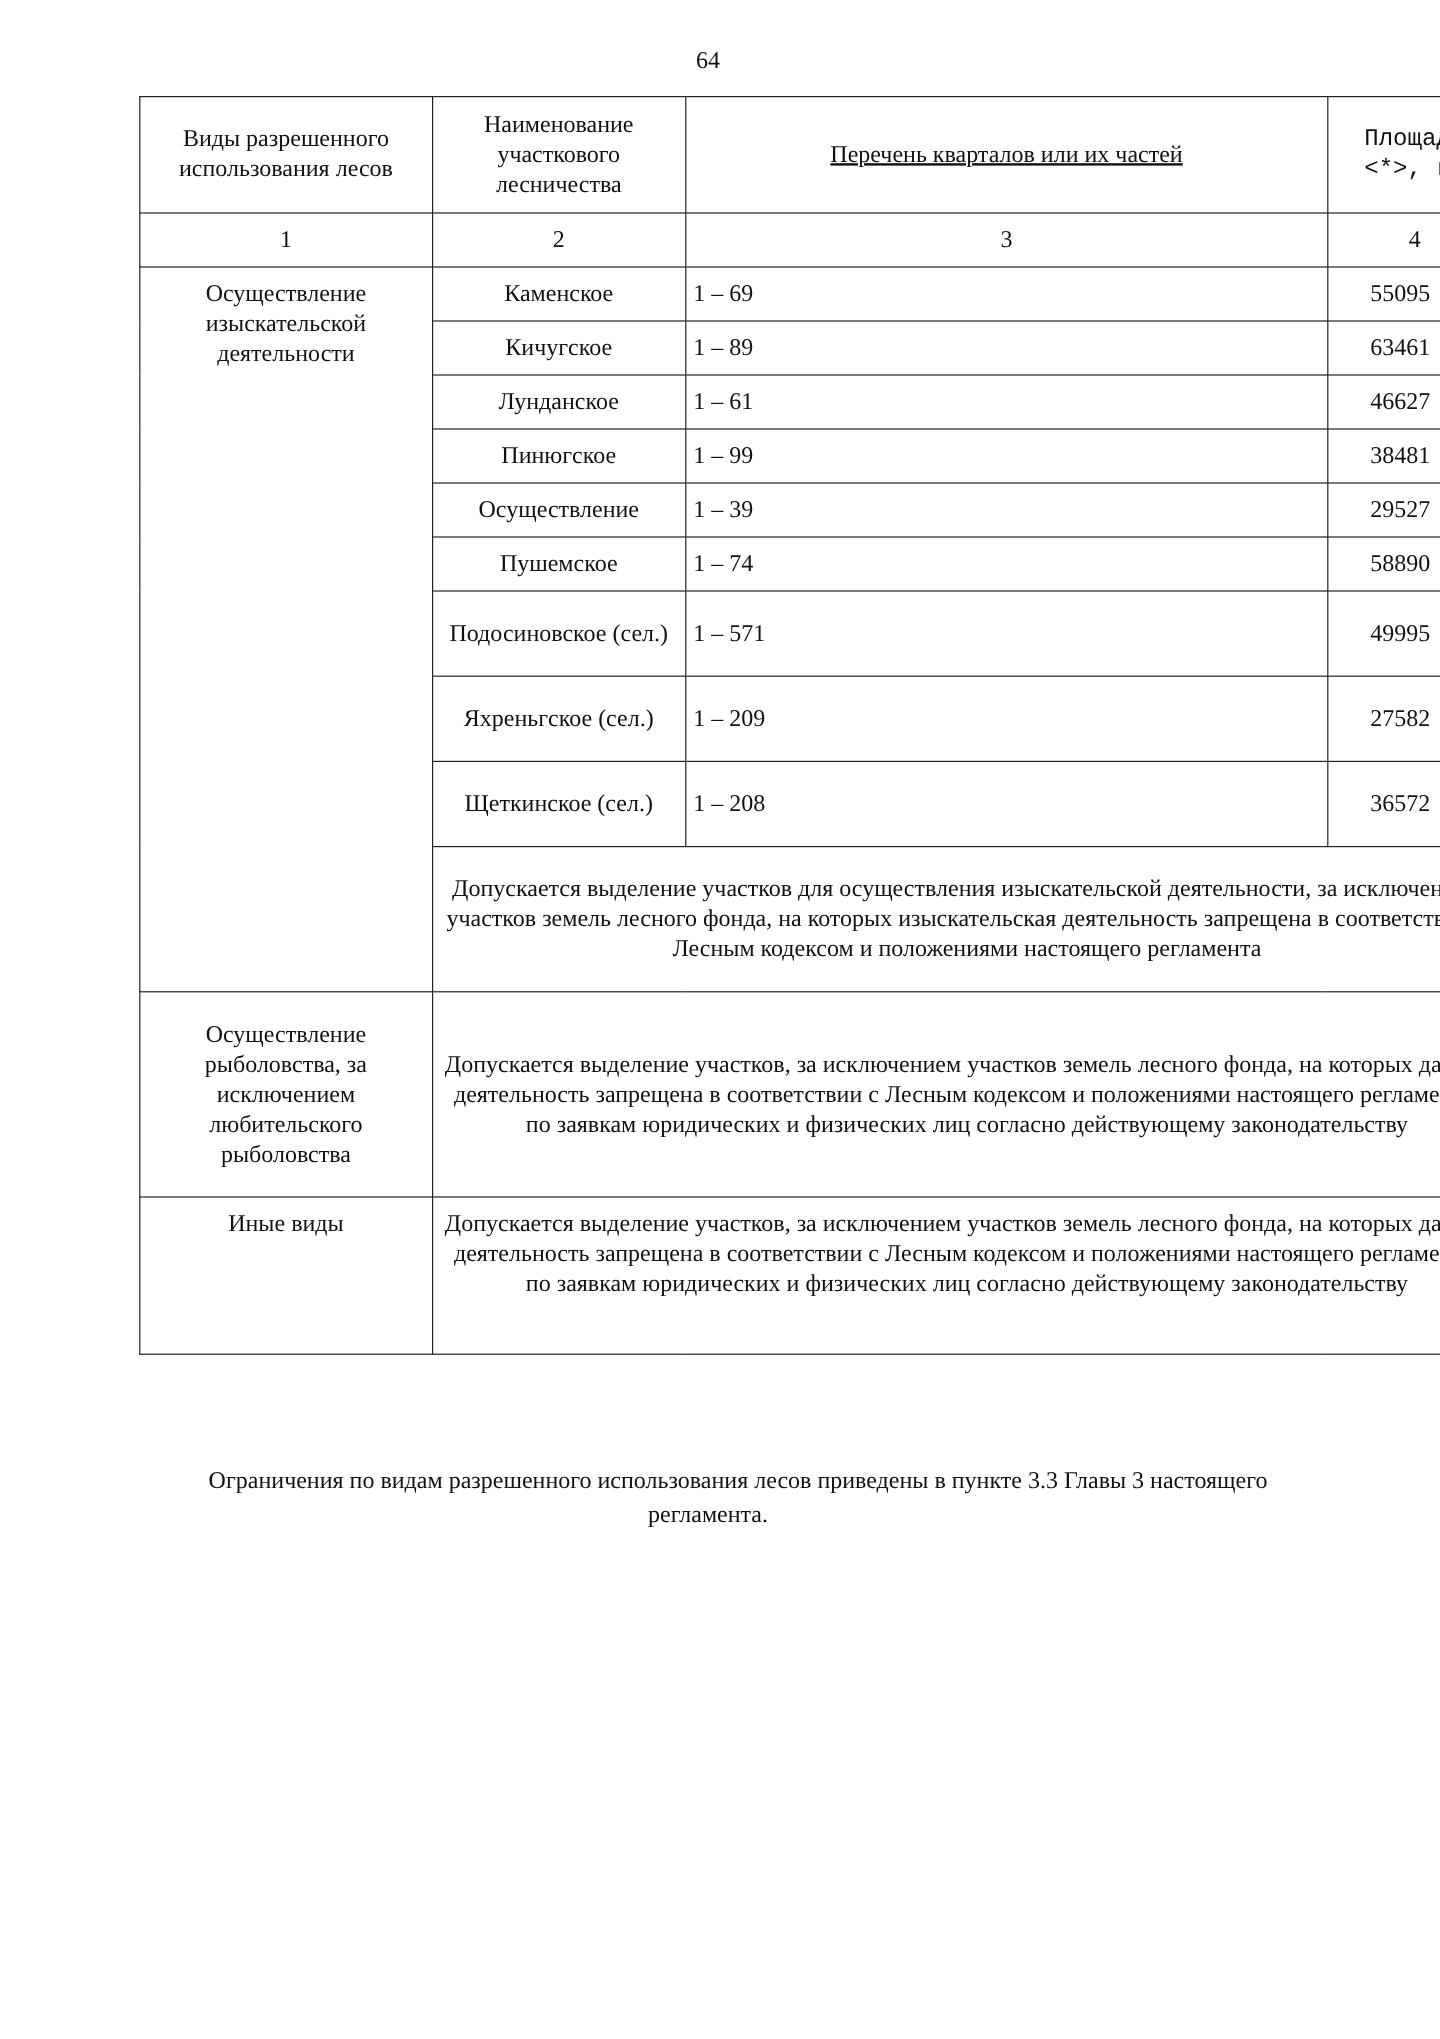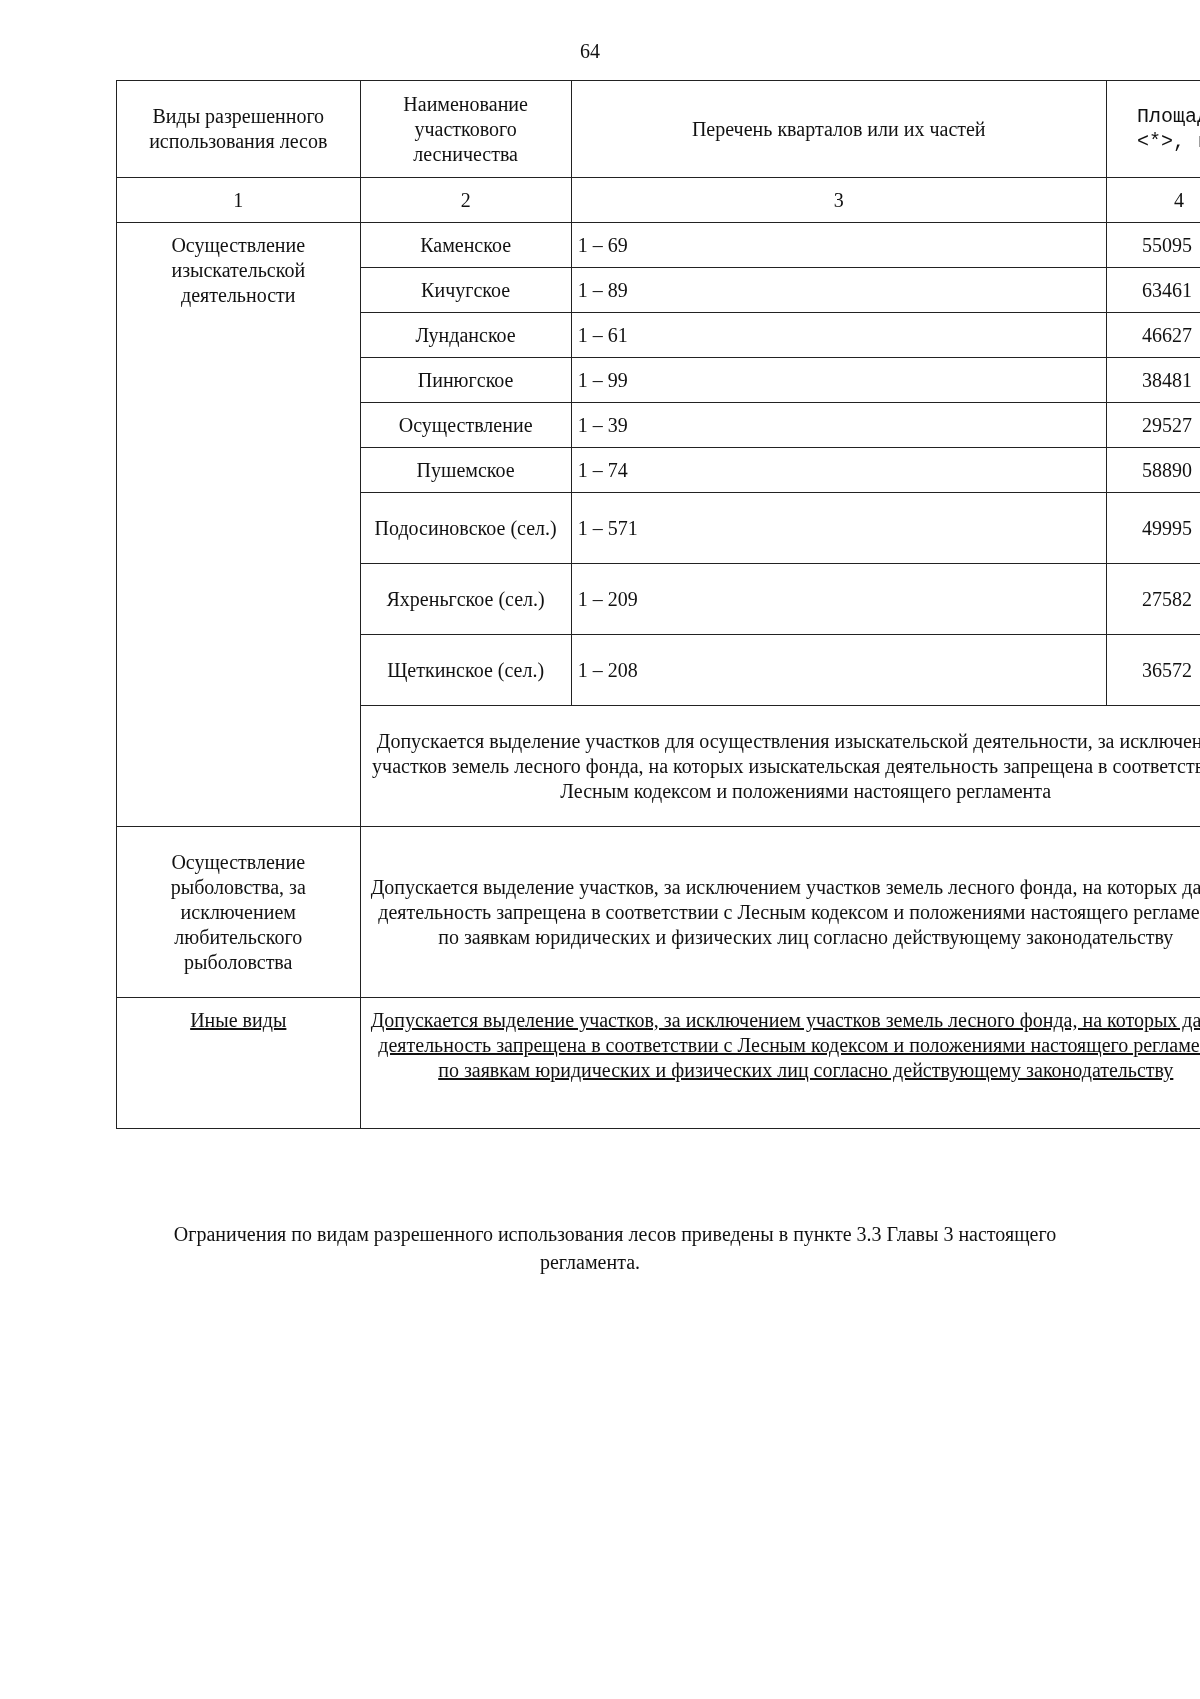--- a/index.html
+++ b/index.html
@@ -2,33 +2,33 @@
 <html><head>
 <meta charset="utf-8">
 <style>
   html, body { margin: 0; padding: 0; background: #ffffff; }
   body { width: 1200px; height: 1699px; position: relative; font-family: "Liberation Serif", "DejaVu Serif", serif; color: #111; }
   .page-number { position: absolute; top: 40px; left: 0; width: 1180px; text-align: center; font-size: 20px; font-family: Liberation Serif, serif; }
   table.reg { position: absolute; left: 116px; top: 80px; width: 1136px; border-collapse: collapse; font-size: 20px; line-height: 25px; }
   table.reg td { border: 1.5px solid #222; padding: 0 6px; vertical-align: middle; }
   .c1 { width: 190px; }
   .c2 { width: 163px; }
-  .c3 { width: 433px; }
+  .c3 { width: 433px; text-decoration: underline; }
   .c4 { width: 108px; font-family: Liberation Mono, monospace; }
   .center { text-align: center; }
   .right { text-align: center; padding-right: 30px !important; }
   .left { text-align: left; padding-left: 6px; }
   .top { vertical-align: top !important; padding-top: 10px !important; }
   tr.hdr td { height: 96px; }
   tr.nums td { height: 44px; }
   tr.r1 td { height: 44px; }
   tr.r2 td { height: 70px; }
   tr.note td { height: 120px; }
   tr.fish td { height: 170px; }
-  tr.other td { height: 120px; text-decoration: underline; }
+  tr.other td { height: 120px; }
   .para { position: absolute; left: 116px; top: 1220px; width: 948px; font-size: 20px; line-height: 28px; text-indent: 50px; text-align: center; }
 </style>
 </head>
 <body>
 
 <div class="page-number">64</div>
 
 <table class="reg">
   <tbody>
       <tr class="hdr">

